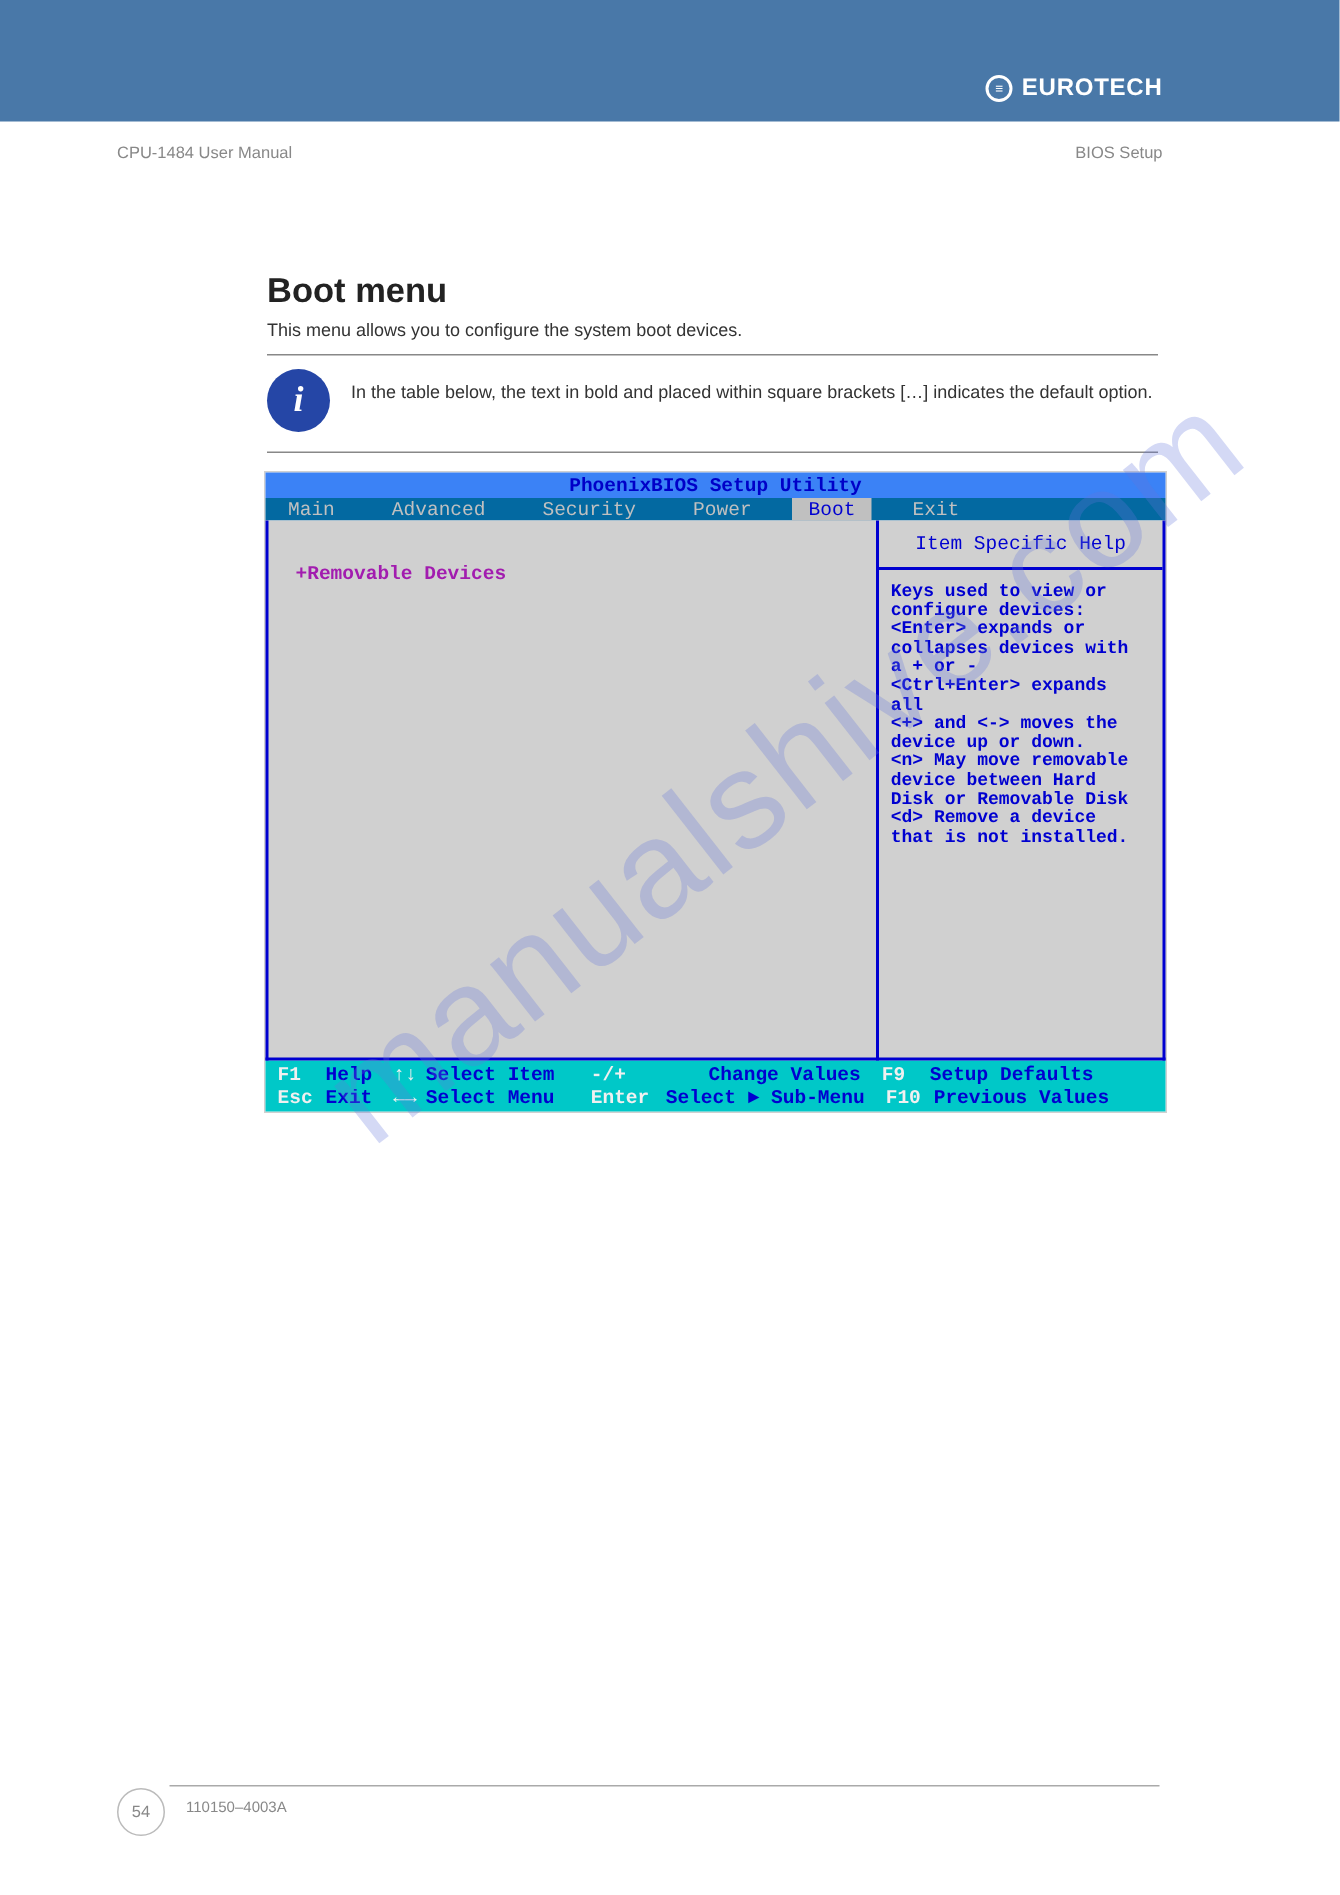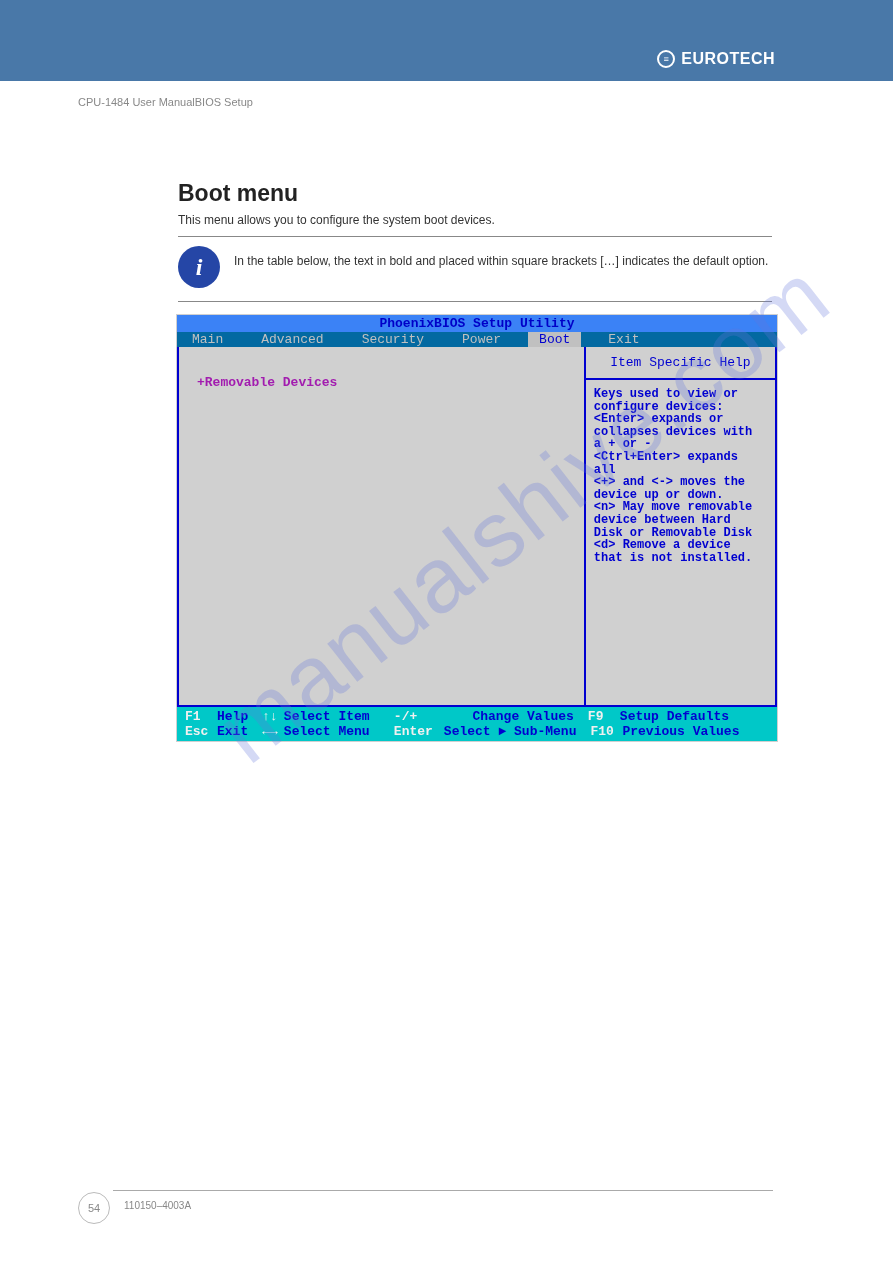--- a/index.html
+++ b/index.html
@@ -4,21 +4,21 @@
 <style>
   * { margin: 0; padding: 0; box-sizing: border-box; }
   body { width: 893px; height: 1263px; background: #fff; font-family: Arial, sans-serif; position: relative; color: #333; }
   
   .top-banner { width: 100%; height: 81px; background: #4978a8; position: relative; }
   .top-corner { position: absolute; top: 4px; left: 12px; color: #5a86b3; font-size: 12px; }
   .brand-block { position: absolute; right: 118px; top: 50px; display: flex; align-items: center; gap: 6px; }
   .brand-logo { width: 18px; height: 18px; border: 2px solid #fff; border-radius: 50%; display: flex; align-items: center; justify-content: center; color: #fff; font-size: 9px; }
   .brand-text { color: #fff; font-weight: bold; font-size: 16px; letter-spacing: 0.5px; }
   
-  .doc-title-row { position: absolute; top: 96px; left: 0; width: 100%; display: flex; padding: 0 91px 0 78px; color: #888; font-size: 11px; }
+  .doc-title-row { position: absolute; top: 96px; left: 0; width: 100%; display: flex; justify-content: space-between; padding: 0 118px 0 78px; color: #888; font-size: 11px; }
   
   .section-heading { position: absolute; top: 180px; left: 178px; font-size: 23px; font-weight: bold; color: #222; }
   .section-intro { position: absolute; top: 213px; left: 178px; font-size: 12px; color: #333; }
   
   .rule-top { position: absolute; top: 236px; left: 178px; width: 594px; border-top: 1px solid #888; }
   .rule-bot { position: absolute; top: 301px; left: 178px; width: 594px; border-top: 1px solid #888; }
   
   .info-icon { position: absolute; top: 246px; left: 178px; width: 42px; height: 42px; background: #2546a6; border-radius: 50%; display: flex; align-items: center; justify-content: center; }
   .info-icon span { color: #fff; font-style: italic; font-family: Georgia, serif; font-size: 24px; font-weight: bold; }
   .info-text { position: absolute; top: 253px; left: 234px; font-size: 12px; color: #333; line-height: 1.4; width: 540px; }

